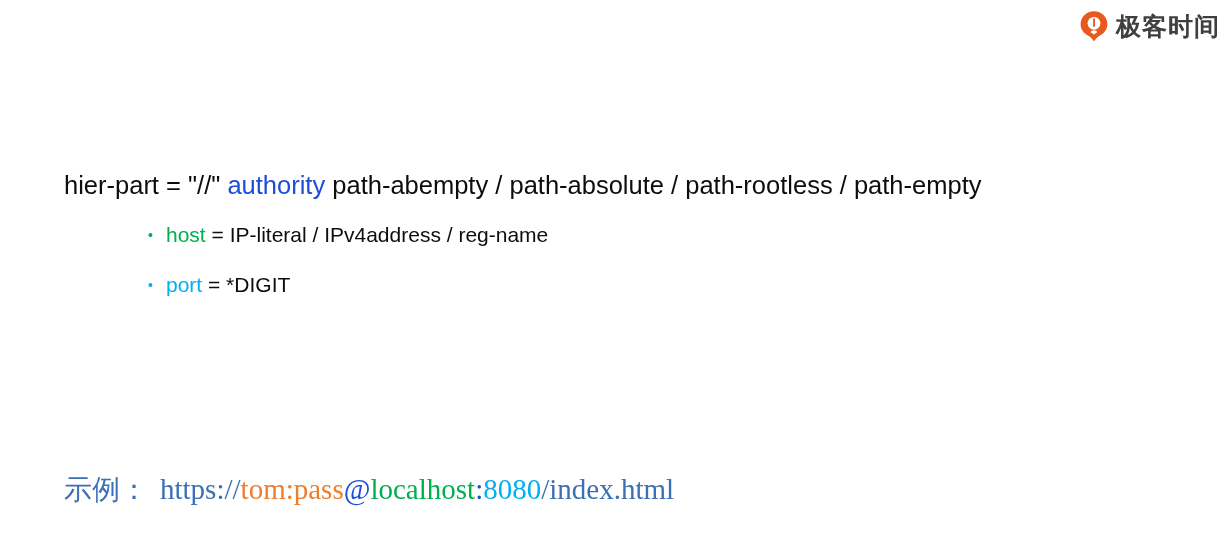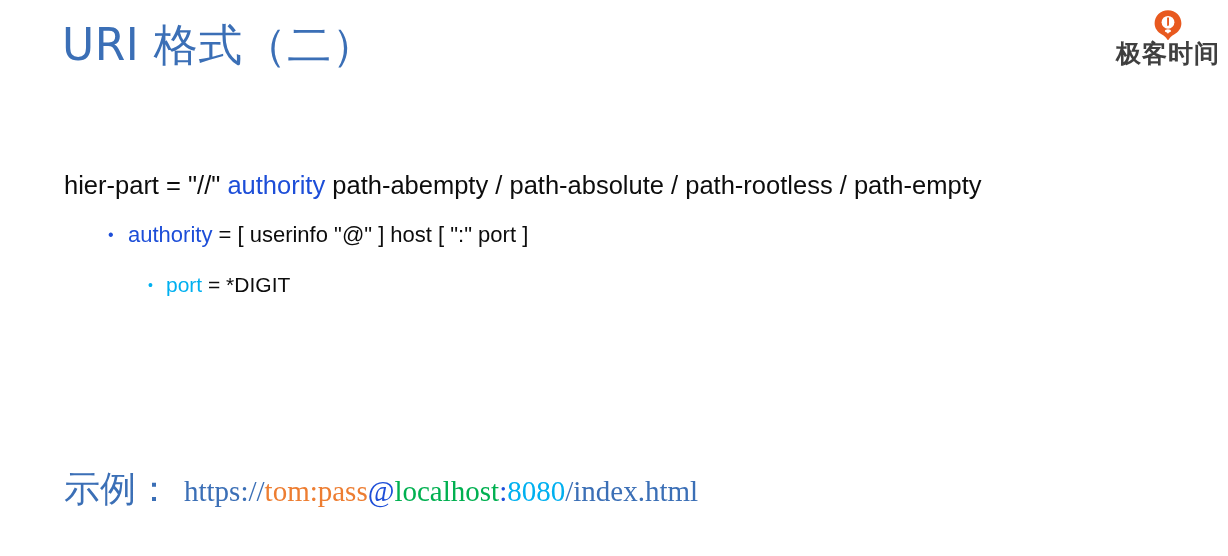--- a/index.html
+++ b/index.html
@@ -24,22 +24,22 @@
     height: 556px;
   }
 
   
   .brand {
     position: absolute;
     top: 9px;
     right: 8px;
     display: flex;
     align-items: center;
+    gap: 7px;
     height: 34px;
-    flex-direction: column;
   }
   .brand-mark {
     width: 30px;
     height: 32px;
     position: relative;
     flex: 0 0 auto;
   }
   .brand-mark svg { display: block; }
   .brand-name {
     font-size: 25px;
@@ -110,21 +110,21 @@
   .example {
     position: absolute;
     left: 64px;
     top: 470px;
     font-size: 28px;
     line-height: 38px;
     white-space: nowrap;
     font-family: "DejaVu Sans", "Liberation Sans", sans-serif;
   }
   .example .label {
-    font-size: 36px;
+    font-size: 28px;
     margin-right: 12px;
   }
   .example .url {
     font-family: Liberation Serif, serif;
     font-size: 29px;
   }
 
   
   .c-red    { color: #1d4ed8; }
   .c-orange { color: #ED7D31; }
@@ -143,33 +143,32 @@
       <svg width="30" height="32" viewBox="0 0 30 32" xmlns="http://www.w3.org/2000/svg" aria-hidden="true">
         <path d="M15 1.2 C7.4 1.2 1.6 7.0 1.6 14.3 C1.6 19.4 4.6 23.0 8.9 25.6 C11.2 27.0 13.2 28.5 14.2 30.6 C14.5 31.2 15.5 31.2 15.8 30.6 C16.8 28.5 18.8 27.0 21.1 25.6 C25.4 23.0 28.4 19.4 28.4 14.3 C28.4 7.0 22.6 1.2 15 1.2 Z" fill="#E8591F"></path>
         <circle cx="15" cy="13.3" r="6.4" fill="#ffffff"></circle>
         <path d="M14.1 8.6 h1.9 v7.0 c0 0.9 -0.4 1.4 -1.0 1.4 c-0.6 0 -0.9 -0.5 -0.9 -1.3 Z" fill="#E8591F"></path>
         <path d="M14.9 20.2 c-1.6 0 -3.0 0.8 -3.0 1.8 c0 0.6 0.6 1.0 1.4 1.3 c0.7 0.3 1.2 0.8 1.4 1.3 c0.1 0.3 0.4 0.3 0.5 0 c0.2 -0.5 0.7 -1.0 1.4 -1.3 c0.8 -0.3 1.4 -0.7 1.4 -1.3 c0 -1.0 -1.4 -1.8 -3.1 -1.8 Z" fill="#ffffff"></path>
       </svg>
     </span>
     <span class="brand-name">极客时间</span>
   </div>
 
-  <div class="slide-title">URI 格式（二）</div>
 
   <div class="body-block">
 
     <div class="line line-l0">
       <span class="c-dark">hier-part = "//" </span><span class="c-red">authority</span><span class="c-dark"> path-abempty / path-absolute / path-rootless / path-empty</span>
     </div>
 
-    <div class="line line-l1">
-      <span class="bullet c-red">•</span><span class="c-red">authority</span><span class="c-dark"> = [ userinfo "@" ] host [ ":" port ]</span>
-    </div>
 
 
+    <div class="line line-l2">
+      <span class="bullet bullet-l2 c-green">•</span><span class="c-green">host</span><span class="c-dark"> = IP-literal / IPv4address / reg-name</span>
+    </div>
 
     <div class="line line-l2">
       <span class="bullet bullet-l2 c-cyan">•</span><span class="c-cyan">port</span><span class="c-dark"> = *DIGIT</span>
     </div>
 
   </div>
 
   <div class="example">
     <span class="label c-blue">示例：</span><span class="url"><span class="c-blue">https://</span><span class="c-orange">tom:pass</span><span class="c-red">@</span><span class="c-green">localhost</span><span class="c-red">:</span><span class="c-cyan">8080</span><span class="c-blue">/index.html</span></span>
   </div>

